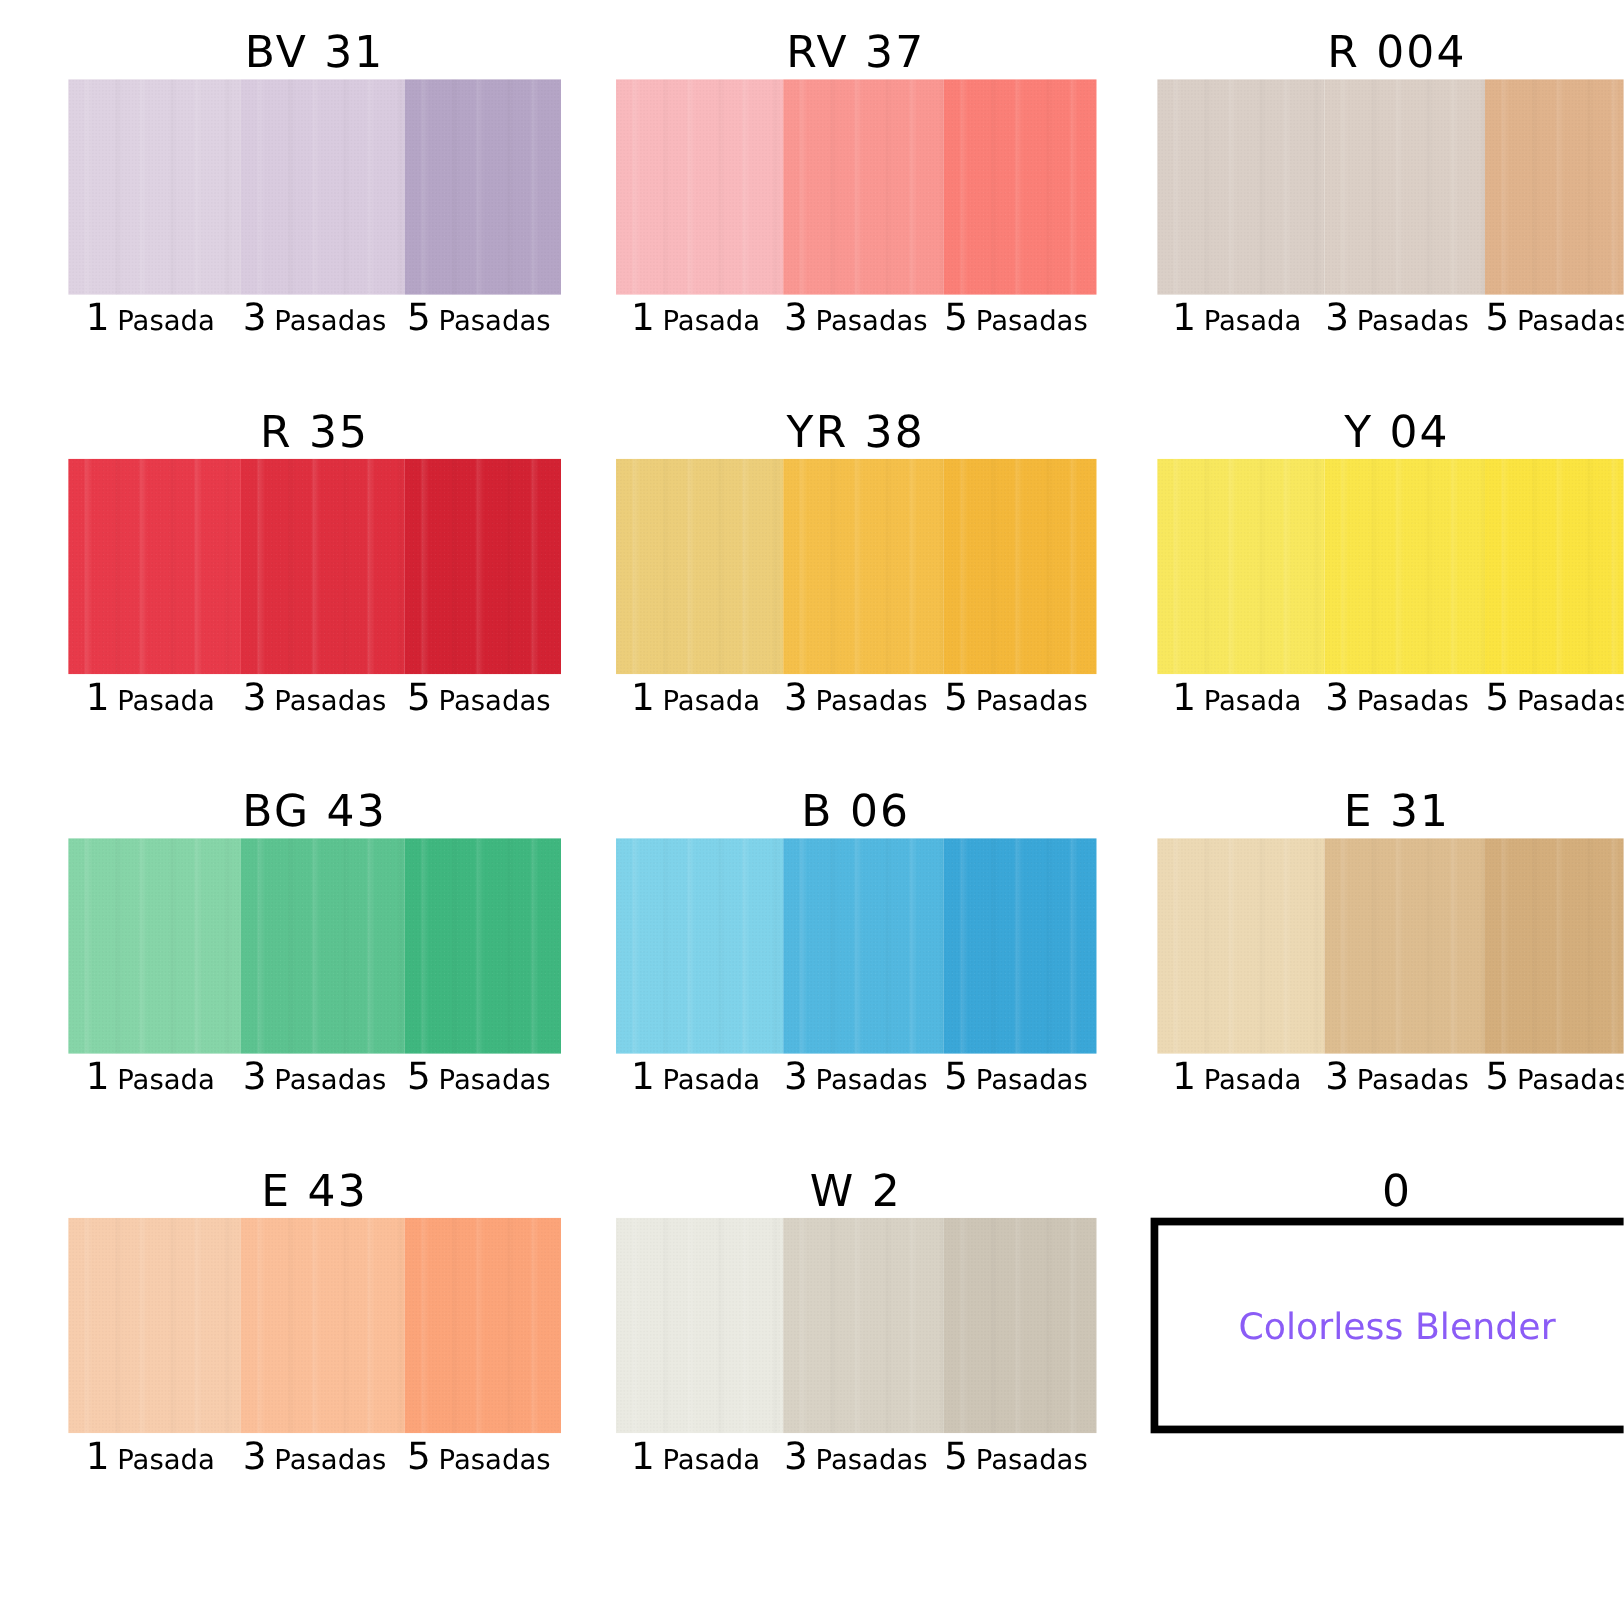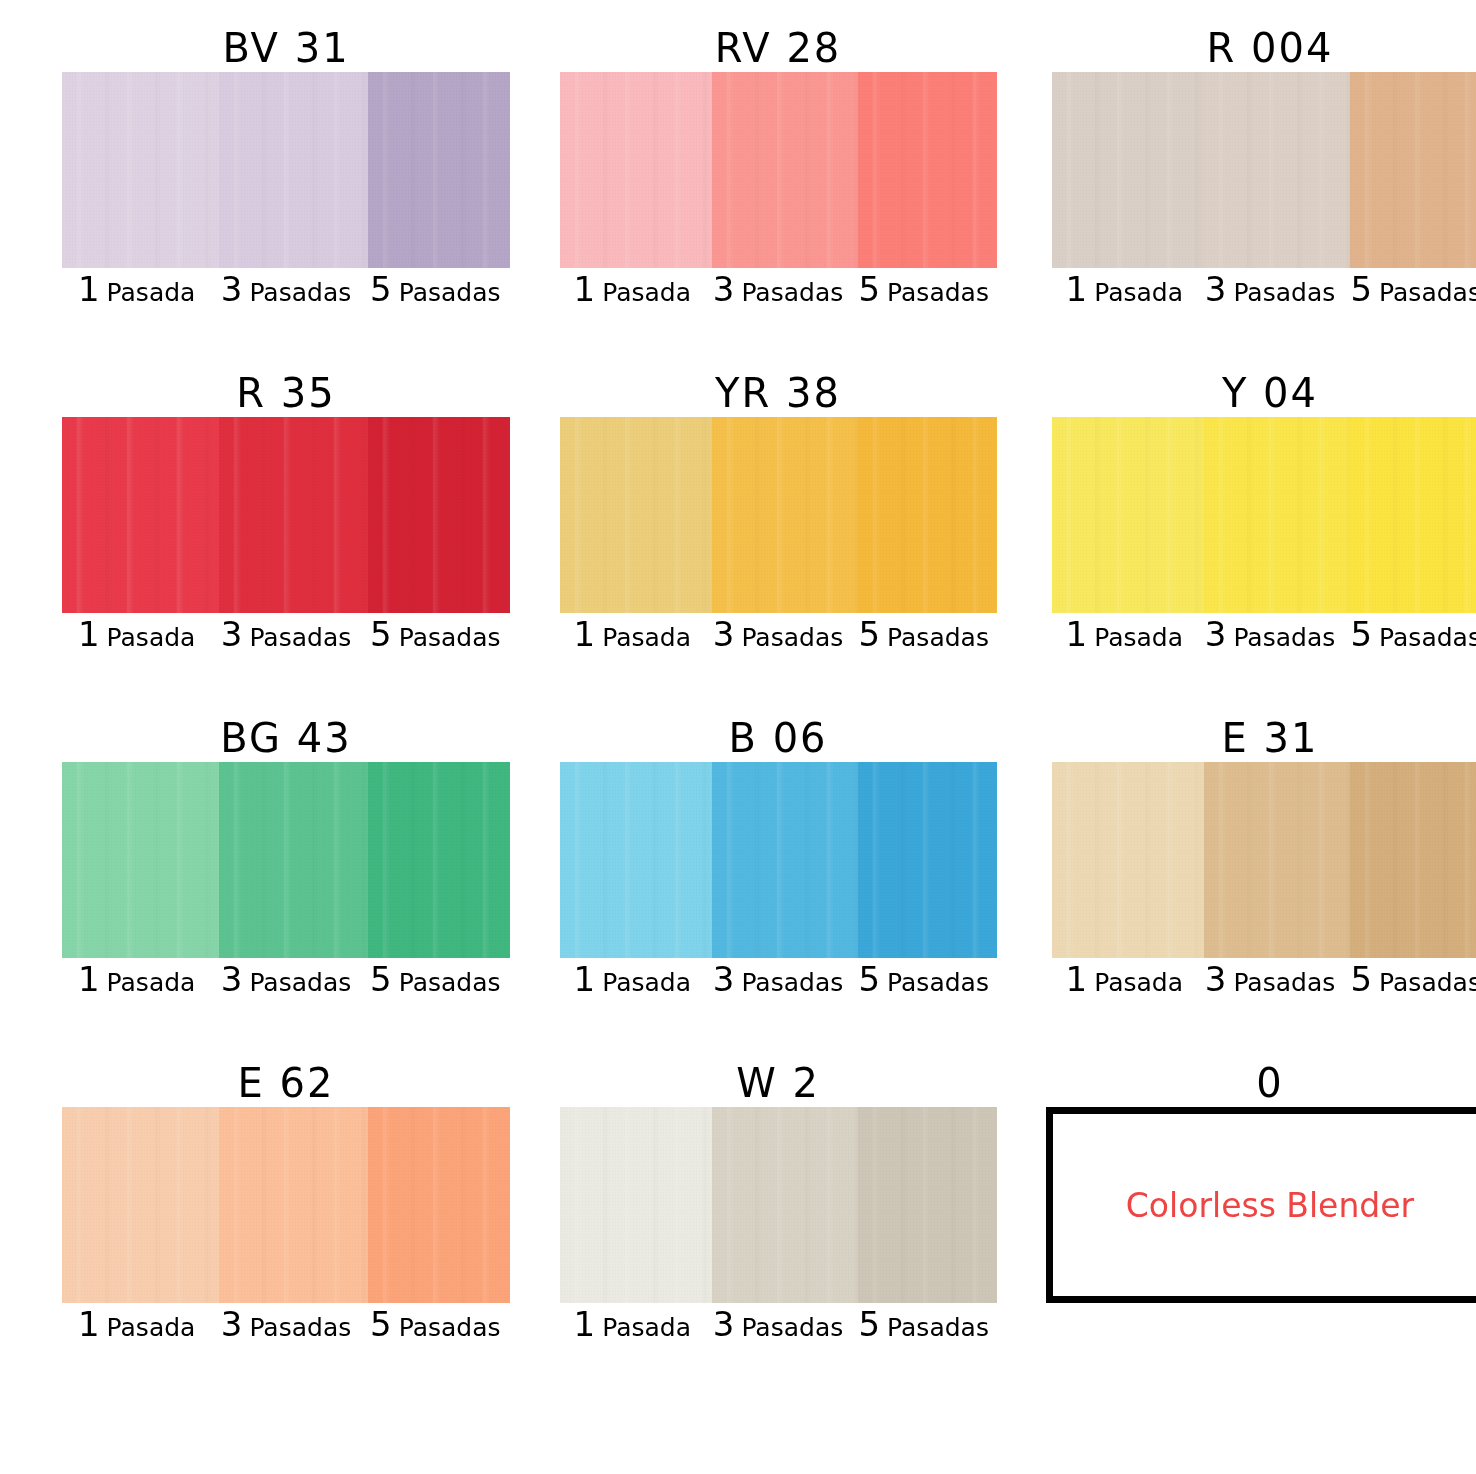--- a/index.html
+++ b/index.html
@@ -131,21 +131,21 @@
     box-sizing: border-box;
     background: #ffffff;
     display: flex;
     align-items: center;
     justify-content: center;
   }
   .blender-label {
     font-size: 33px;
     font-weight: 400;
     font-family: "DejaVu Sans", "Liberation Sans", sans-serif;
-    color: #ef4444;
+    color: #8b5cf6;
     letter-spacing: 0px;
     text-align: right;
   }
 </style>
 </head>
 <body>
 
 <div class="chart-grid">
 
   <div class="swatch-cell">
@@ -174,21 +174,21 @@
           <span class="word">Pasadas</span>
         </div>
       <div class="pass-label">
           <span class="num">5</span>
           <span class="word">Pasadas</span>
         </div>
     </div>
   </div>
 
   <div class="swatch-cell">
-    <div class="marker-title">RV 28</div>
+    <div class="marker-title">RV 37</div>
     <div class="swatch-band narrow">
       <div class="pass-seg p1" style="background-color: rgb(249, 185, 189);">
           <div class="streaks"></div>
           <div class="grain"></div>
         </div>
       <div class="pass-seg p2" style="background-color: rgb(250, 151, 146);">
           <div class="streaks"></div>
           <div class="grain"></div>
         </div>
       <div class="pass-seg p3" style="background-color: rgb(251, 127, 119);">
@@ -430,21 +430,21 @@
           <span class="word">Pasadas</span>
         </div>
       <div class="pass-label">
           <span class="num">5</span>
           <span class="word">Pasadas</span>
         </div>
     </div>
   </div>
 
   <div class="swatch-cell">
-    <div class="marker-title">E 62</div>
+    <div class="marker-title">E 43</div>
     <div class="swatch-band">
       <div class="pass-seg p1" style="background-color: rgb(247, 205, 173);">
           <div class="streaks"></div>
           <div class="grain"></div>
         </div>
       <div class="pass-seg p2" style="background-color: rgb(251, 191, 153);">
           <div class="streaks"></div>
           <div class="grain"></div>
         </div>
       <div class="pass-seg p3" style="background-color: rgb(252, 164, 121);">

